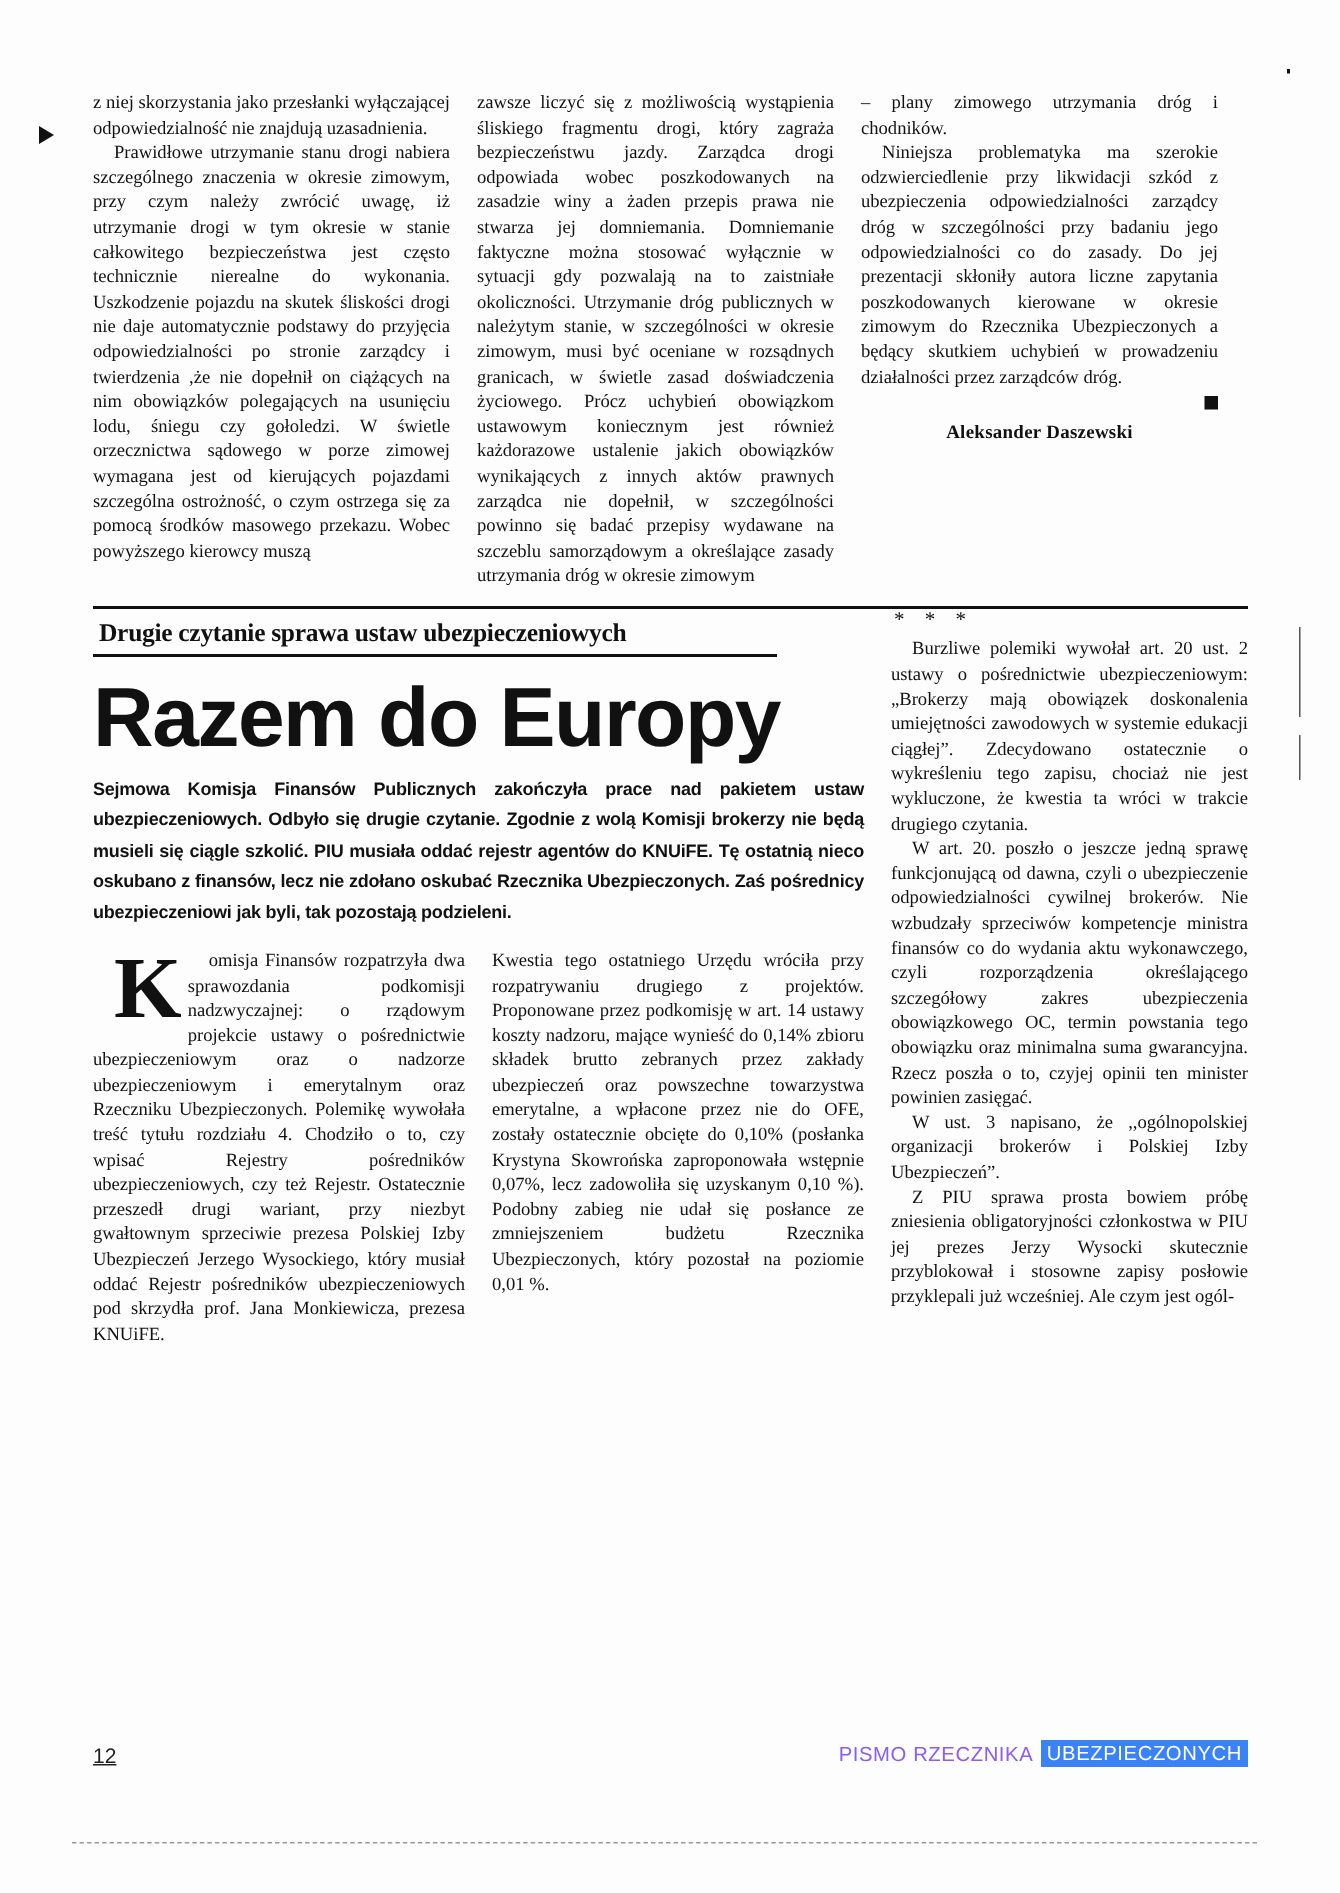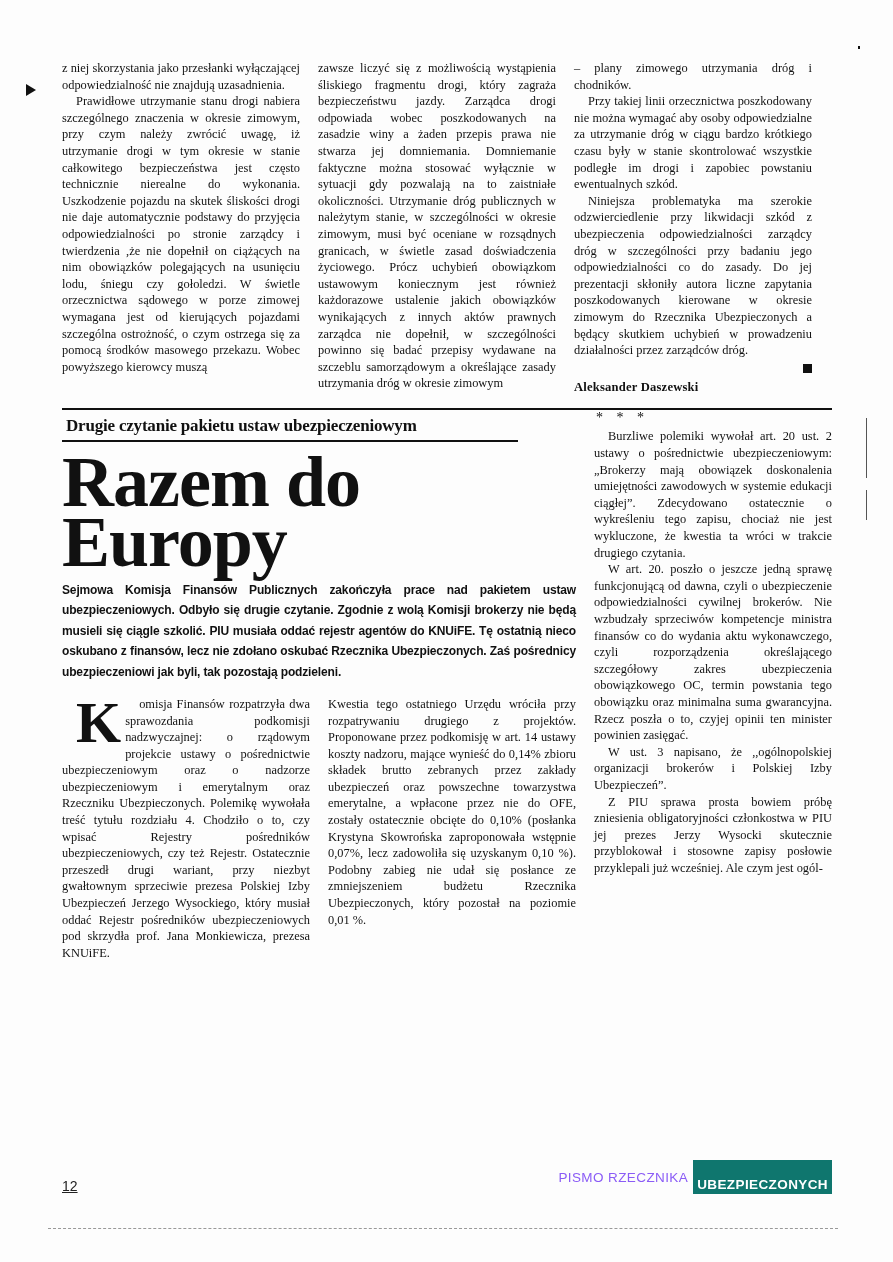--- a/index.html
+++ b/index.html
@@ -48,21 +48,21 @@
   .col p {
     margin: 0;
     text-indent: 14px;
   }
   .col p.noindent {
     text-indent: 0;
   }
   .col p + p { margin-top: 0; }
 
   .sig {
-    text-align: left;
+    text-align: center;
     font-weight: bold;
     font-size: 12.6px;
     margin-top: 2px;
     letter-spacing: .2px;
   }
   .endmark {
     display: block;
     text-align: right;
     margin-top: 2px;
   }
@@ -101,23 +101,23 @@
     font-family: "Liberation Serif", serif;
     font-weight: bold;
     font-size: 17px;
     padding: 6px 0 4px 4px;
     border-bottom: 2px solid #111;
     width: 452px;
     letter-spacing: -0.2px;
   }
 
   .headline {
-    font-family: Liberation Serif, serif;
-    font-weight: bold;
-    font-size: 72px;
+    font-family: Liberation Sans, sans-serif;
+    font-weight: bold;
+    font-size: 56px;
     line-height: 60px;
     letter-spacing: -1px;
     margin: 10px 0 8px 0;
   }
 
   .lede {
     font-family: "Liberation Sans", sans-serif;
     font-weight: bold;
     font-size: 12px;
     line-height: 20.4px;
@@ -172,24 +172,24 @@
   .footer-brand {
     font-family: "Liberation Sans", sans-serif;
     font-size: 13.5px;
     letter-spacing: .4px;
     display: flex;
     align-items: center;
     gap: 5px;
   }
   .footer-brand .plain { color: #8b5cf6; }
   .footer-brand .inv {
-    background: #0f766e;
+    background: #3b82f6;
     color: #fff;
-    padding: 17px 4px 2px 4px;
-    font-weight: bold;
+    padding: 1px 4px 2px 4px;
+    font-weight: normal;
   }
 
   
   .mark {
     position: absolute;
     background: #111;
   }
   .vline {
     position: absolute;
     border-left: 1px solid #555;
@@ -226,35 +226,34 @@
         <p class="noindent">z niej skorzystania jako przesłanki wyłączającej odpowiedzialność nie znajdują uzasadnienia.</p>
         <p>Prawidłowe utrzymanie stanu drogi nabiera szczególnego znaczenia w okresie zimowym, przy czym należy zwrócić uwagę, iż utrzymanie drogi w tym okresie w stanie całkowitego bezpieczeństwa jest często technicznie nierealne do wykonania. Uszkodzenie pojazdu na skutek śliskości drogi nie daje automatycznie podstawy do przyjęcia odpowiedzialności po stronie zarządcy i twierdzenia ,że nie dopełnił on ciążących na nim obowiązków polegających na usunięciu lodu, śniegu czy gołoledzi. W świetle orzecznictwa sądowego w porze zimowej wymagana jest od kierujących pojazdami szczególna ostrożność, o czym ostrzega się za pomocą środków masowego przekazu. Wobec powyższego kierowcy muszą</p>
       </div>
 
       <div class="col">
         <p class="noindent">zawsze liczyć się z możliwością wystąpienia śliskiego fragmentu drogi, który zagraża bezpieczeństwu jazdy. Zarządca drogi odpowiada wobec poszkodowanych na zasadzie winy a żaden przepis prawa nie stwarza jej domniemania. Domniemanie faktyczne można stosować wyłącznie w sytuacji gdy pozwalają na to zaistniałe okoliczności. Utrzymanie dróg publicznych w należytym stanie, w szczególności w okresie zimowym, musi być oceniane w rozsądnych granicach, w świetle zasad doświadczenia życiowego. Prócz uchybień obowiązkom ustawowym koniecznym jest również każdorazowe ustalenie jakich obowiązków wynikających z innych aktów prawnych zarządca nie dopełnił, w szczególności powinno się badać przepisy wydawane na szczeblu samorządowym a określające zasady utrzymania dróg w okresie zimowym</p>
       </div>
 
       <div class="col">
         <p class="noindent">– plany zimowego utrzymania dróg i chodników.</p>
-        <p>Przy takiej linii orzecznictwa poszkodowany nie można wymagać aby osoby odpowiedzialne za utrzymanie dróg w ciągu bardzo krótkiego czasu były w stanie skontrolować wszystkie podległe im drogi i zapobiec powstaniu ewentualnych szkód.</p>
         <p>Niniejsza problematyka ma szerokie odzwierciedlenie przy likwidacji szkód z ubezpieczenia odpowiedzialności zarządcy dróg w szczególności przy badaniu jego odpowiedzialności co do zasady. Do jej prezentacji skłoniły autora liczne zapytania poszkodowanych kierowane w okresie zimowym do Rzecznika Ubezpieczonych a będący skutkiem uchybień w prowadzeniu działalności przez zarządców dróg.</p>
         <span class="endmark"><i></i></span>
         <div class="sig">Aleksander Daszewski</div>
       </div>
 
     </div>
 
     <div class="rule-top"></div>
 
     <div class="second">
 
       <div class="second-left">
 
-        <div class="kicker">Drugie czytanie pakietu ustaw ubezpieczeniowym</div>
+        <div class="kicker">Drugie czytanie sprawa ustaw ubezpieczeniowych</div>
 
         <h1 class="headline">Razem do Europy</h1>
 
         <p class="lede">Sejmowa Komisja Finansów Publicznych zakończyła prace nad pakietem ustaw ubezpieczeniowych. Odbyło się drugie czytanie. Zgodnie z wolą Komisji brokerzy nie będą musieli się ciągle szkolić. PIU musiała oddać rejestr agentów do KNUiFE. Tę ostatnią nieco oskubano z finansów, lecz nie zdołano oskubać Rzecznika Ubezpieczonych. Zaś pośrednicy ubezpieczeniowi jak byli, tak pozostają podzieleni.</p>
 
         <div class="two-col">
           <div class="col">
             <p class="dropcap-para"><span class="dropcap">K</span><span>omisja Finansów rozpatrzyła dwa sprawozdania podkomisji nadzwyczajnej: o rządowym projekcie ustawy o pośrednictwie ubezpieczeniowym oraz o nadzorze ubezpieczeniowym i emerytalnym oraz Rzeczniku Ubezpieczonych. Polemikę wywołała treść tytułu rozdziału 4. Chodziło o to, czy wpisać Rejestry pośredników ubezpieczeniowych, czy też Rejestr. Ostatecznie przeszedł drugi wariant, przy niezbyt gwałtownym sprzeciwie prezesa Polskiej Izby Ubezpieczeń Jerzego Wysockiego, który musiał oddać Rejestr pośredników ubezpieczeniowych pod skrzydła prof. Jana Monkiewicza, prezesa KNUiFE.</span></p>
           </div>
           <div class="col">

